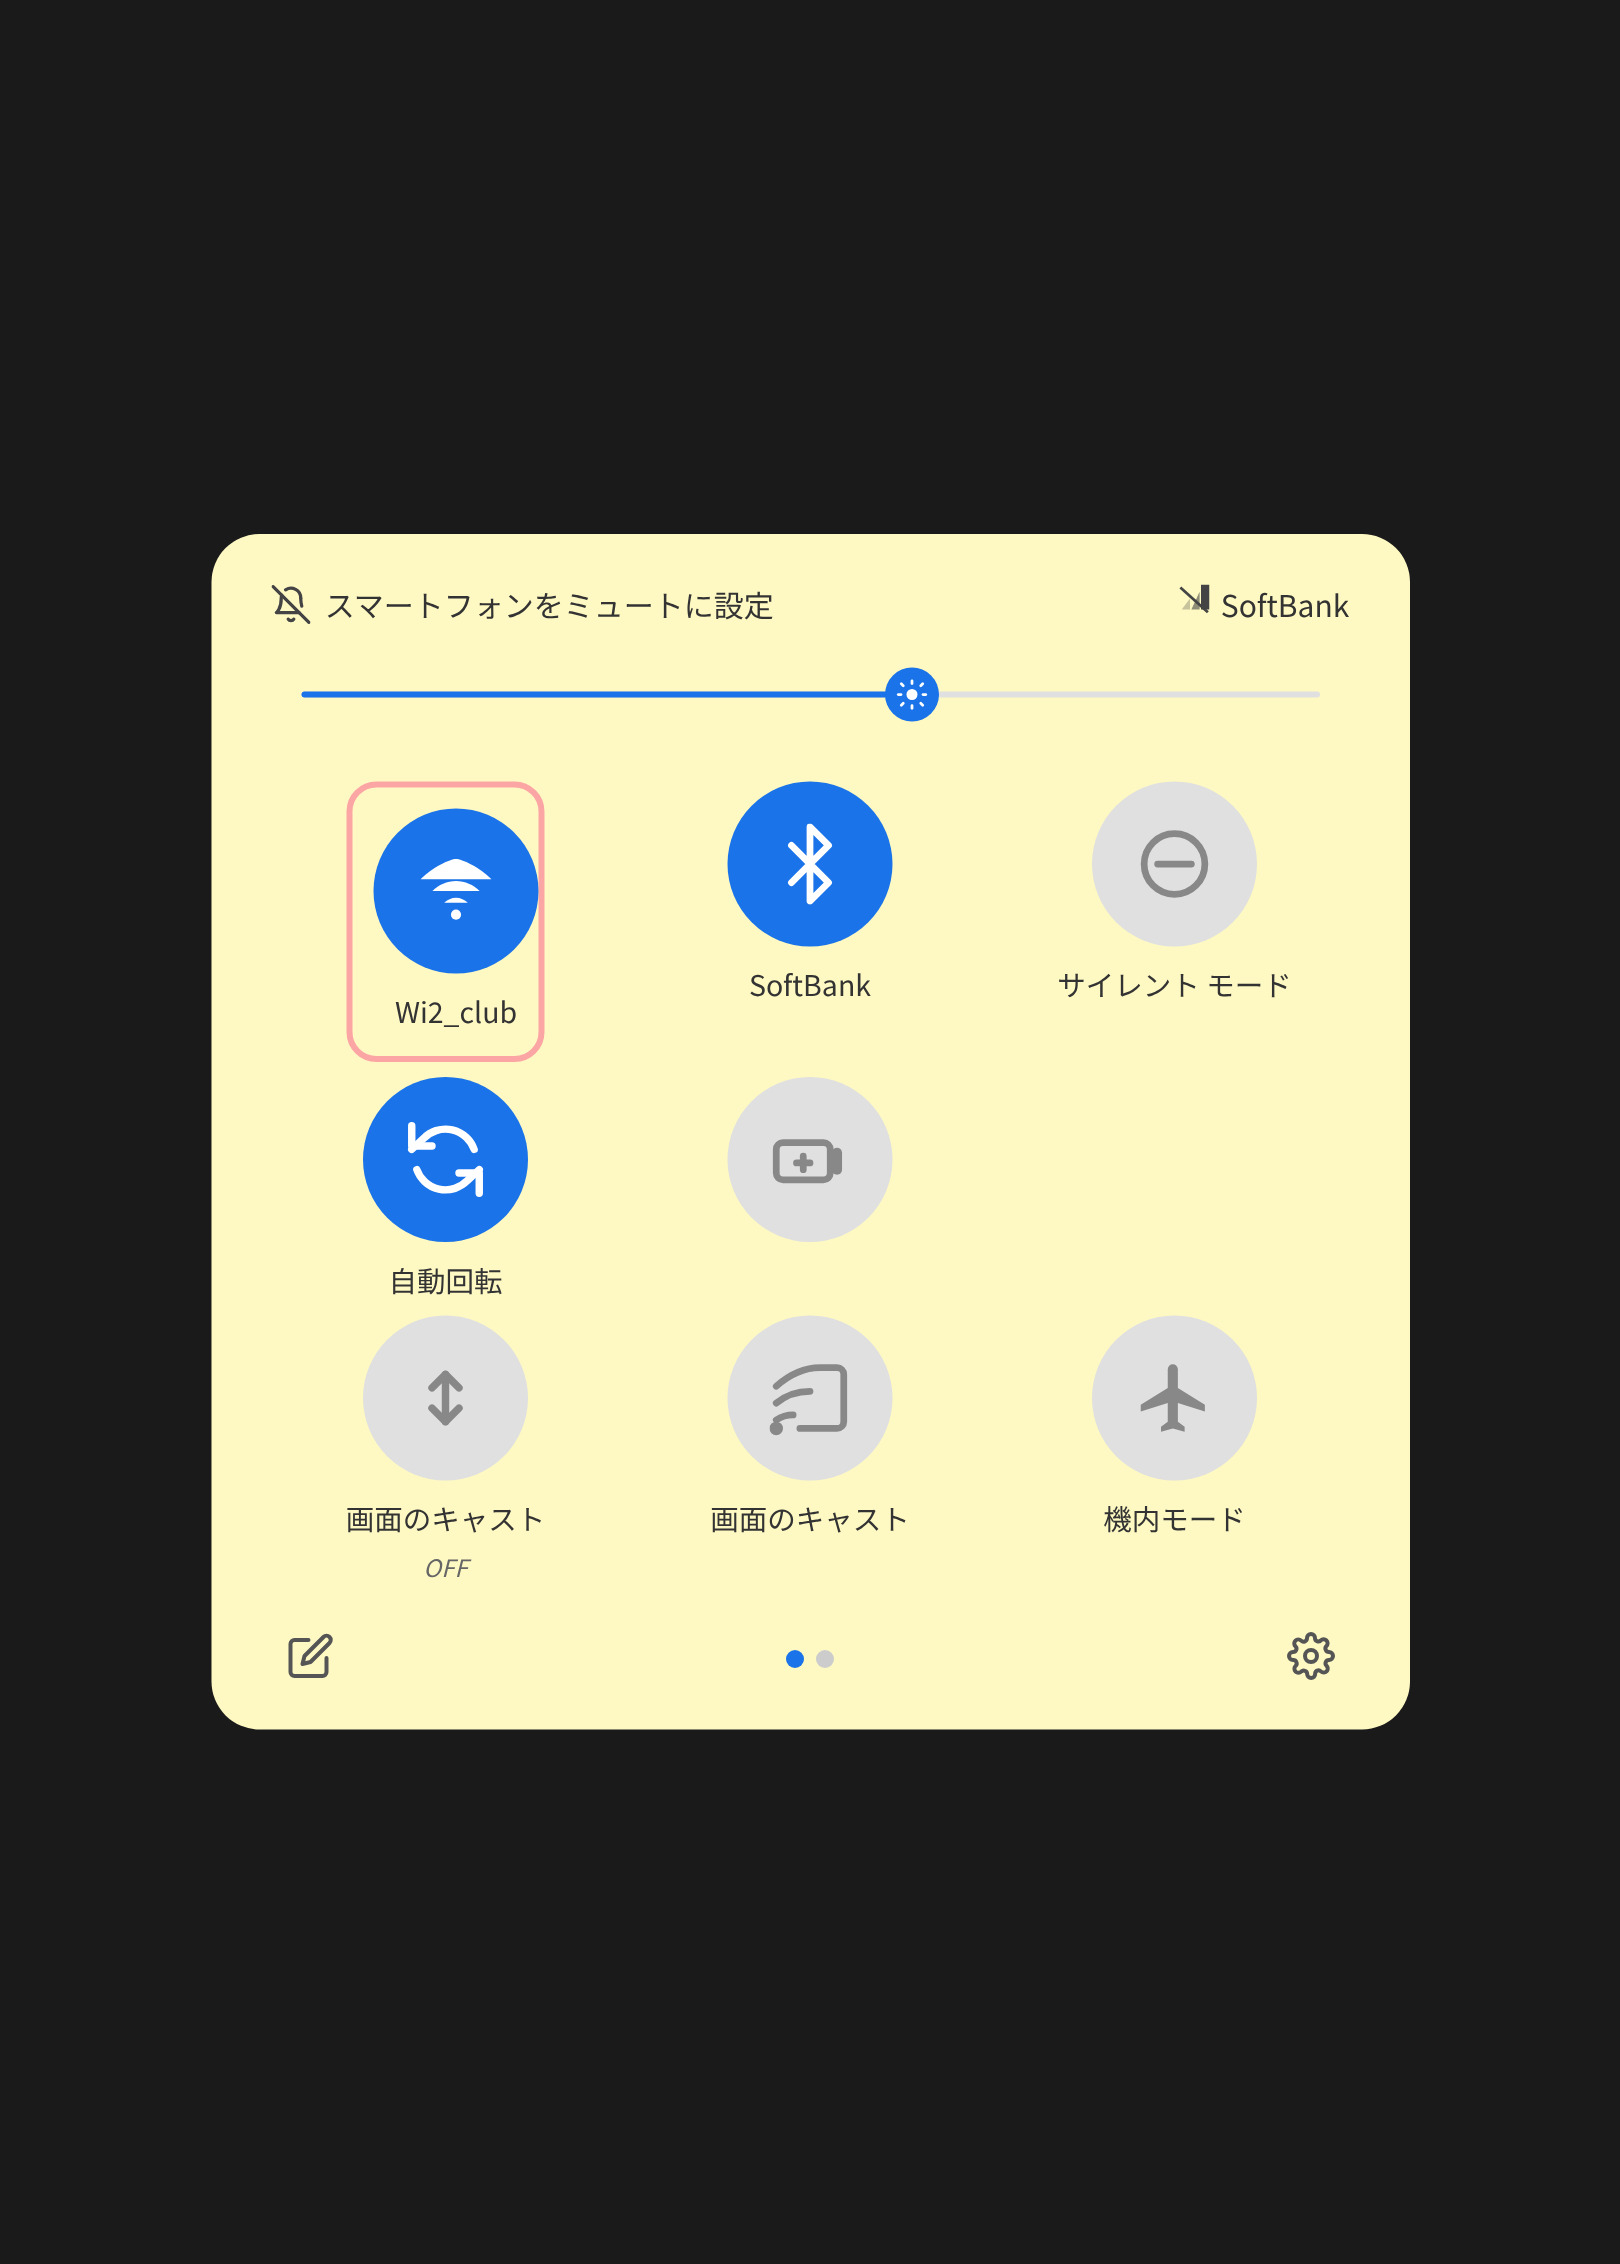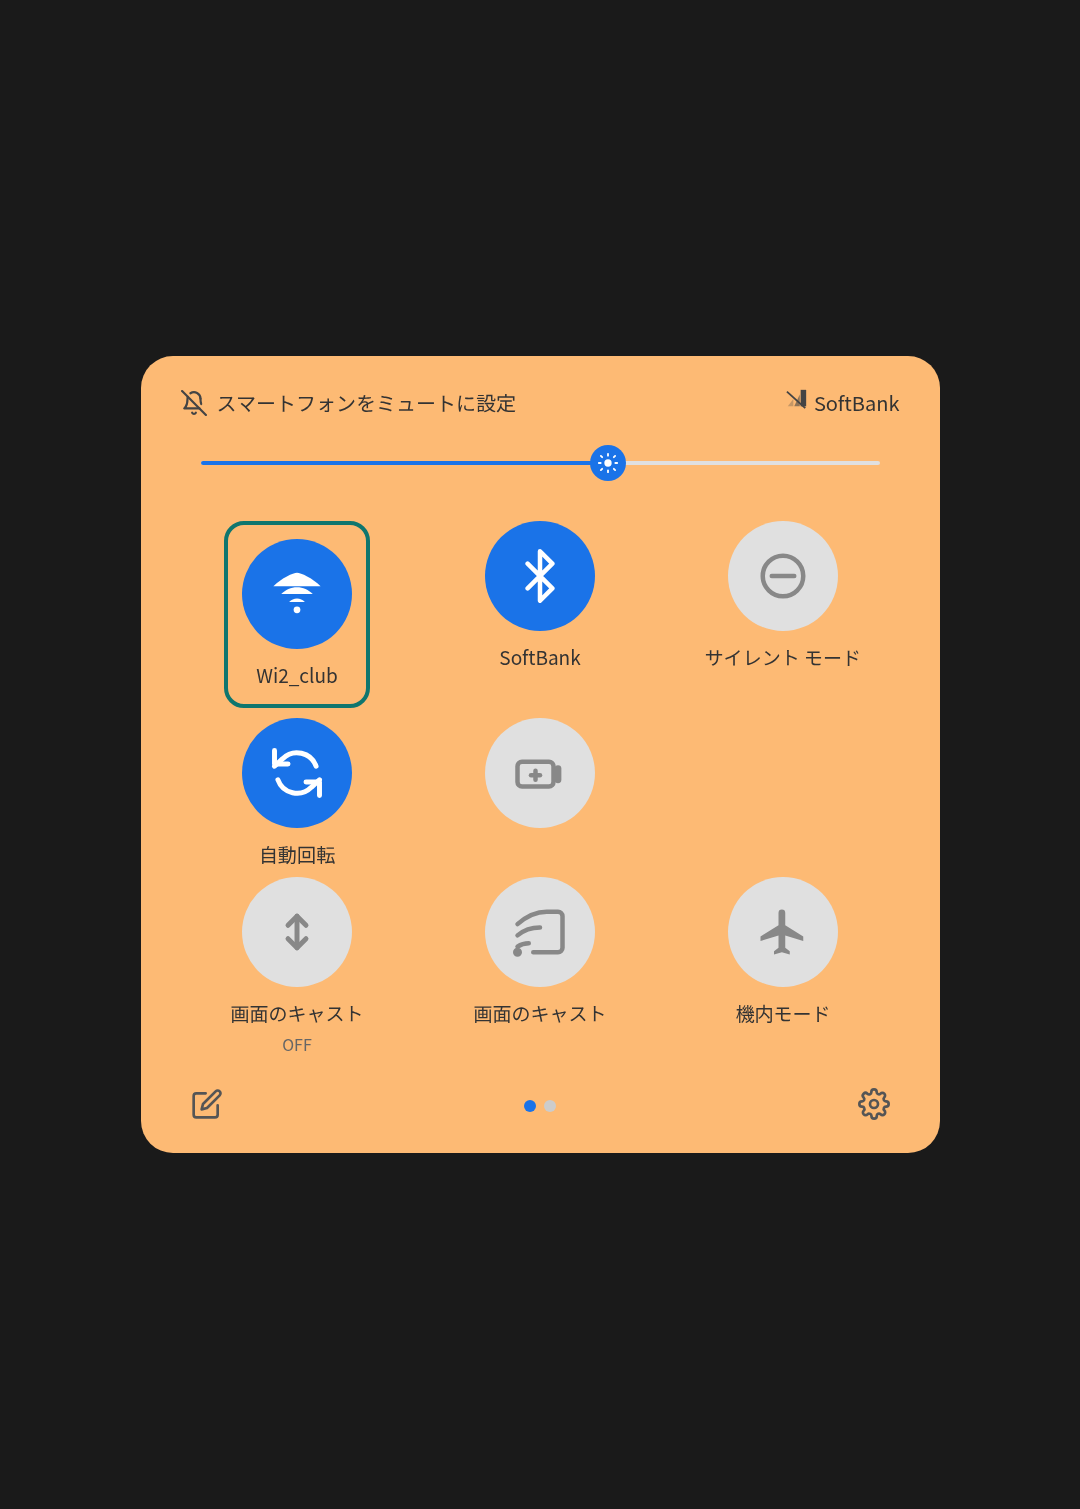--- a/index.html
+++ b/index.html
@@ -8,21 +8,21 @@
       background: #1a1a1a;
       display: flex;
       justify-content: center;
       align-items: center;
       min-height: 100vh;
       font-family: 'Noto Sans JP', sans-serif;
     }
 
     .panel {
       width: 799px;
-      background: #fdba74;
+      background: #fef9c3;
       border-radius: 32px;
       padding: 32px 40px 28px 40px;
       position: relative;
     }
 
     
     .header {
       display: flex;
       justify-content: space-between;
       align-items: center;
@@ -131,27 +131,28 @@
       color: #333;
       text-align: center;
       line-height: 1.3;
     }
 
     .toggle-sublabel {
       font-size: 16px;
       color: #666;
       text-align: center;
       margin-top: -8px;
+      font-style: italic;
     }
 
     
     .wifi-highlight {
-      border: 4px solid #0f766e;
+      border: 4px solid #fca5a5;
       border-radius: 20px;
-      padding: 14px 14px 0 14px;
+      padding: 14px 0 0 14px;
       position: relative;
       display: flex;
       flex-direction: column;
       align-items: center;
       gap: 14px;
       padding-bottom: 16px;
       cursor: pointer;
     }
 
     

